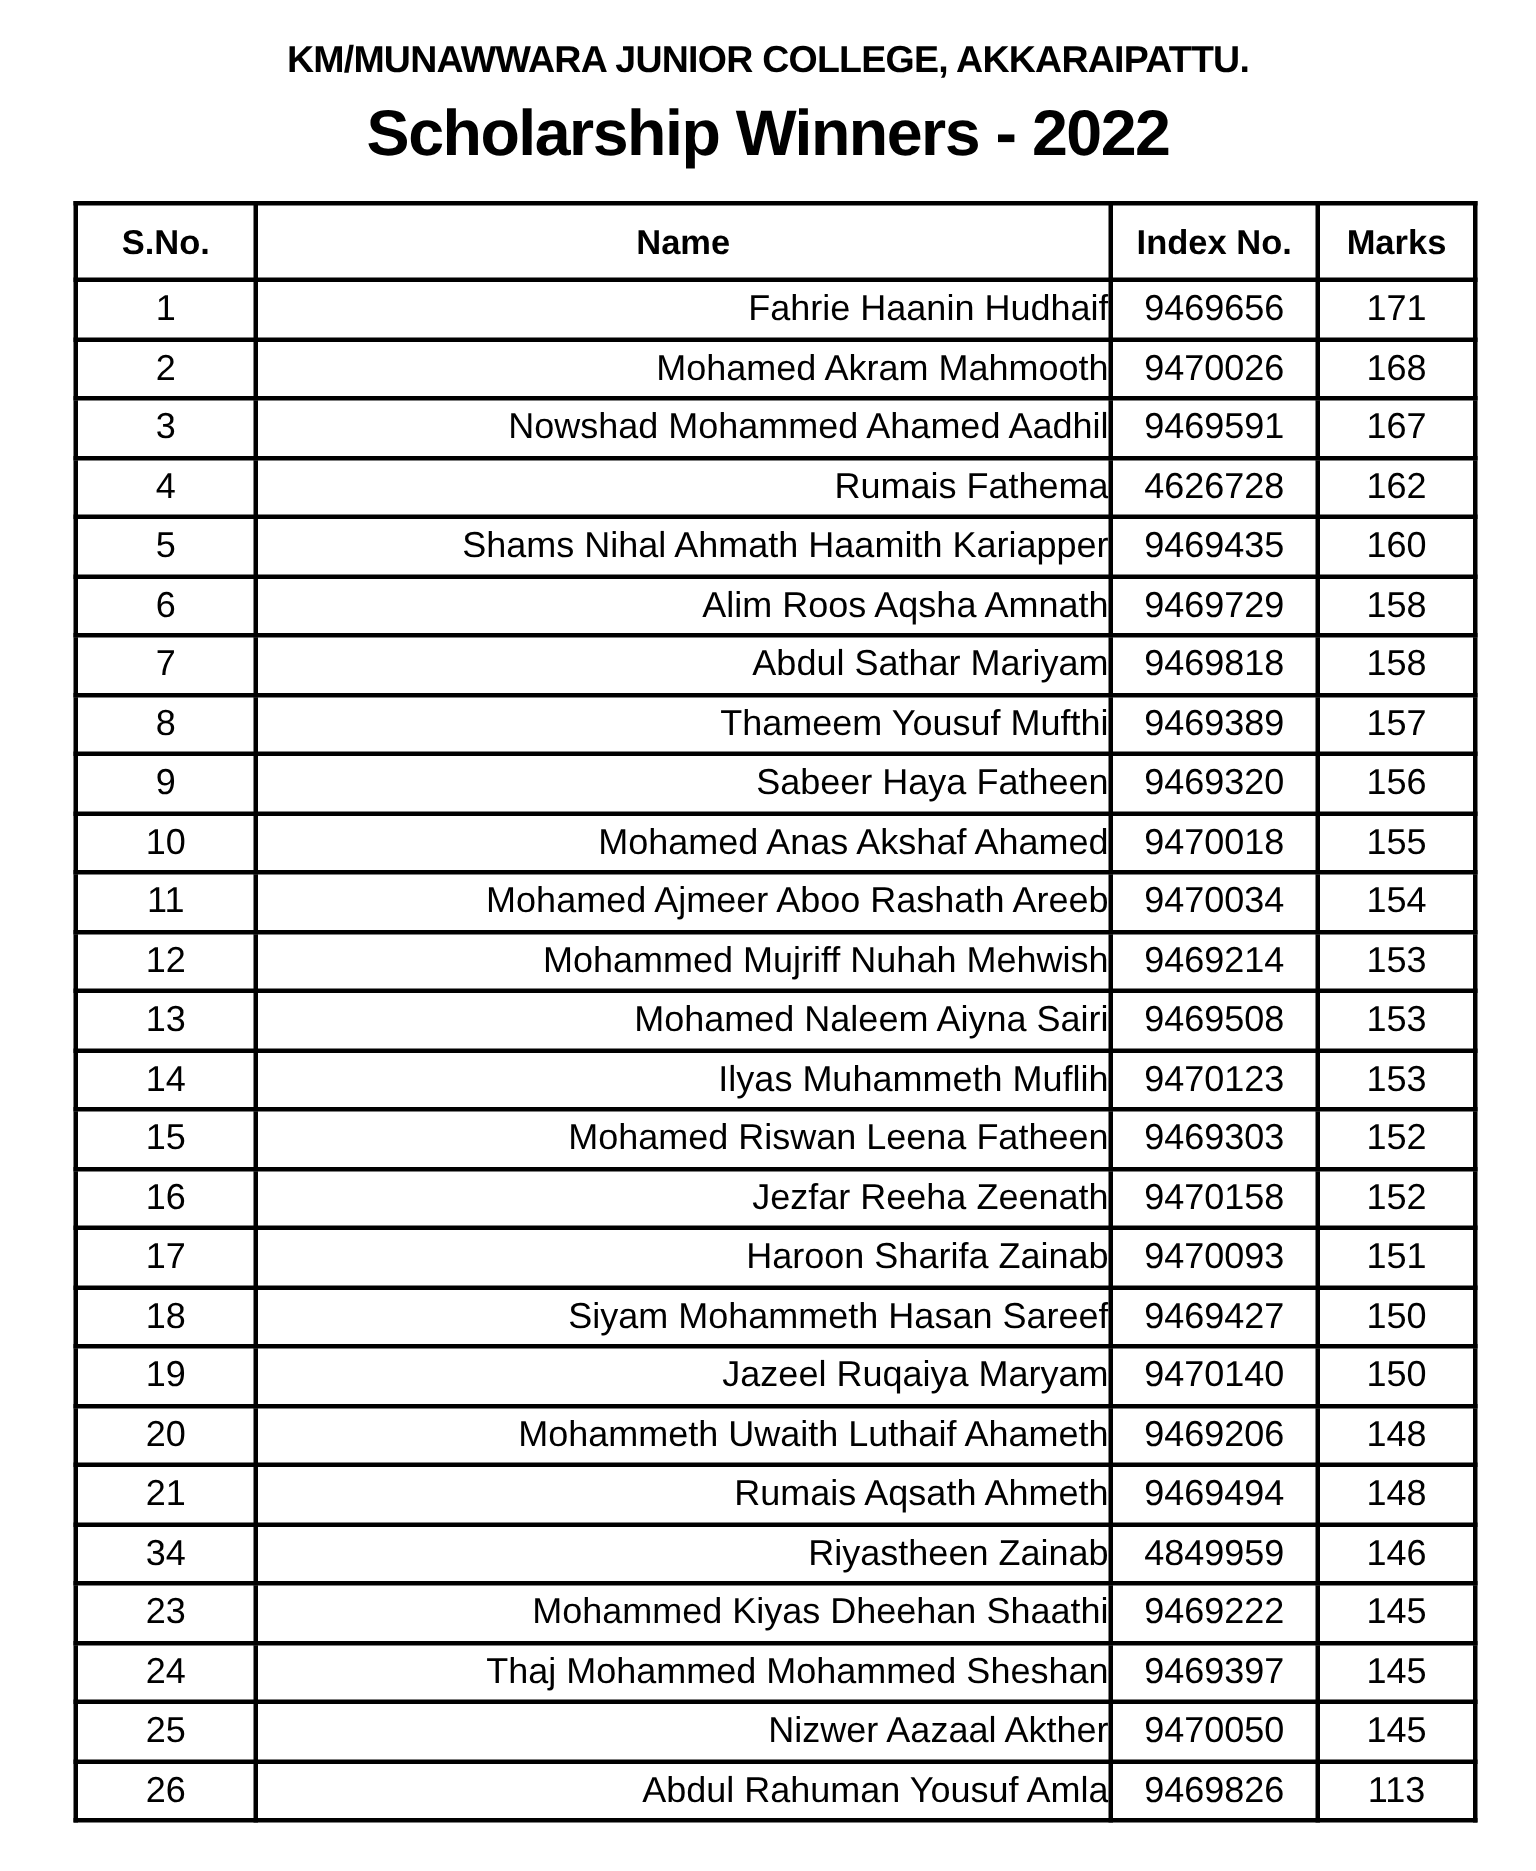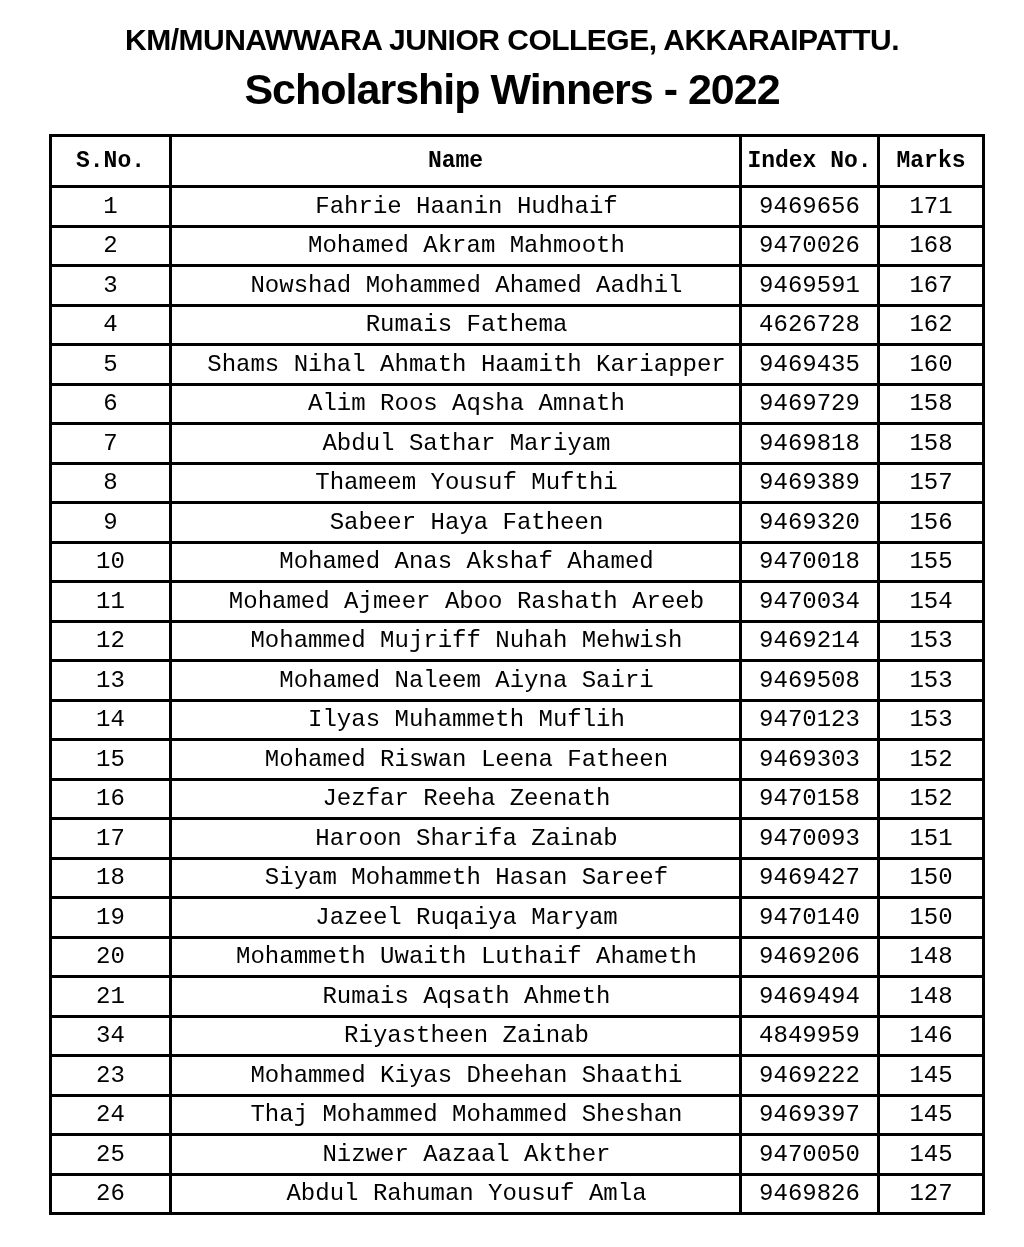--- a/index.html
+++ b/index.html
@@ -14,39 +14,38 @@
   }
   .page {
     width: 1024px;
     height: 1247px;
     box-sizing: border-box;
     overflow: hidden;
   }
   .college-line {
     text-align: center;
     font-weight: 700;
-    font-size: 30px;
+    font-size: 25px;
     line-height: 30px;
     padding-top: 25px;
     letter-spacing: -0.5px;
   }
   .main-title {
     text-align: center;
     font-weight: 700;
     font-size: 43px;
     line-height: 48px;
     margin-top: 10px;
     letter-spacing: -1px;
   }
   table.winners {
     border-collapse: collapse;
     table-layout: fixed;
     width: 933px;
     margin: 21px 0 0 49px;
-    font-family: Liberation Mono, monospace;
   }
   table.winners th,
   table.winners td {
     border: 3px solid #000000;
     padding: 0;
     overflow: hidden;
     white-space: nowrap;
   }
   table.winners th {
     font-size: 23px;
@@ -54,21 +53,21 @@
     height: 48px;
     text-align: center;
   }
   table.winners td {
     font-size: 24px;
     font-weight: 400;
     height: 36.5px;
     text-align: center;
   }
   table.winners td.name {
-    text-align: center;
+    text-align: right;
     padding-left: 22px;
   }
 </style>
 </head>
 <body>
 
 <div class="page">
 
   <div class="college-line">KM/MUNAWWARA JUNIOR COLLEGE, AKKARAIPATTU.</div>
 
@@ -237,18 +236,18 @@
         <tr>
           <td>25</td>
           <td class="name">Nizwer Aazaal Akther</td>
           <td>9470050</td>
           <td>145</td>
         </tr>
         <tr>
           <td>26</td>
           <td class="name">Abdul Rahuman Yousuf Amla</td>
           <td>9469826</td>
-          <td>127</td>
+          <td>113</td>
         </tr>
       </tbody>
   </table>
 
 </div>
 
 </body></html>

